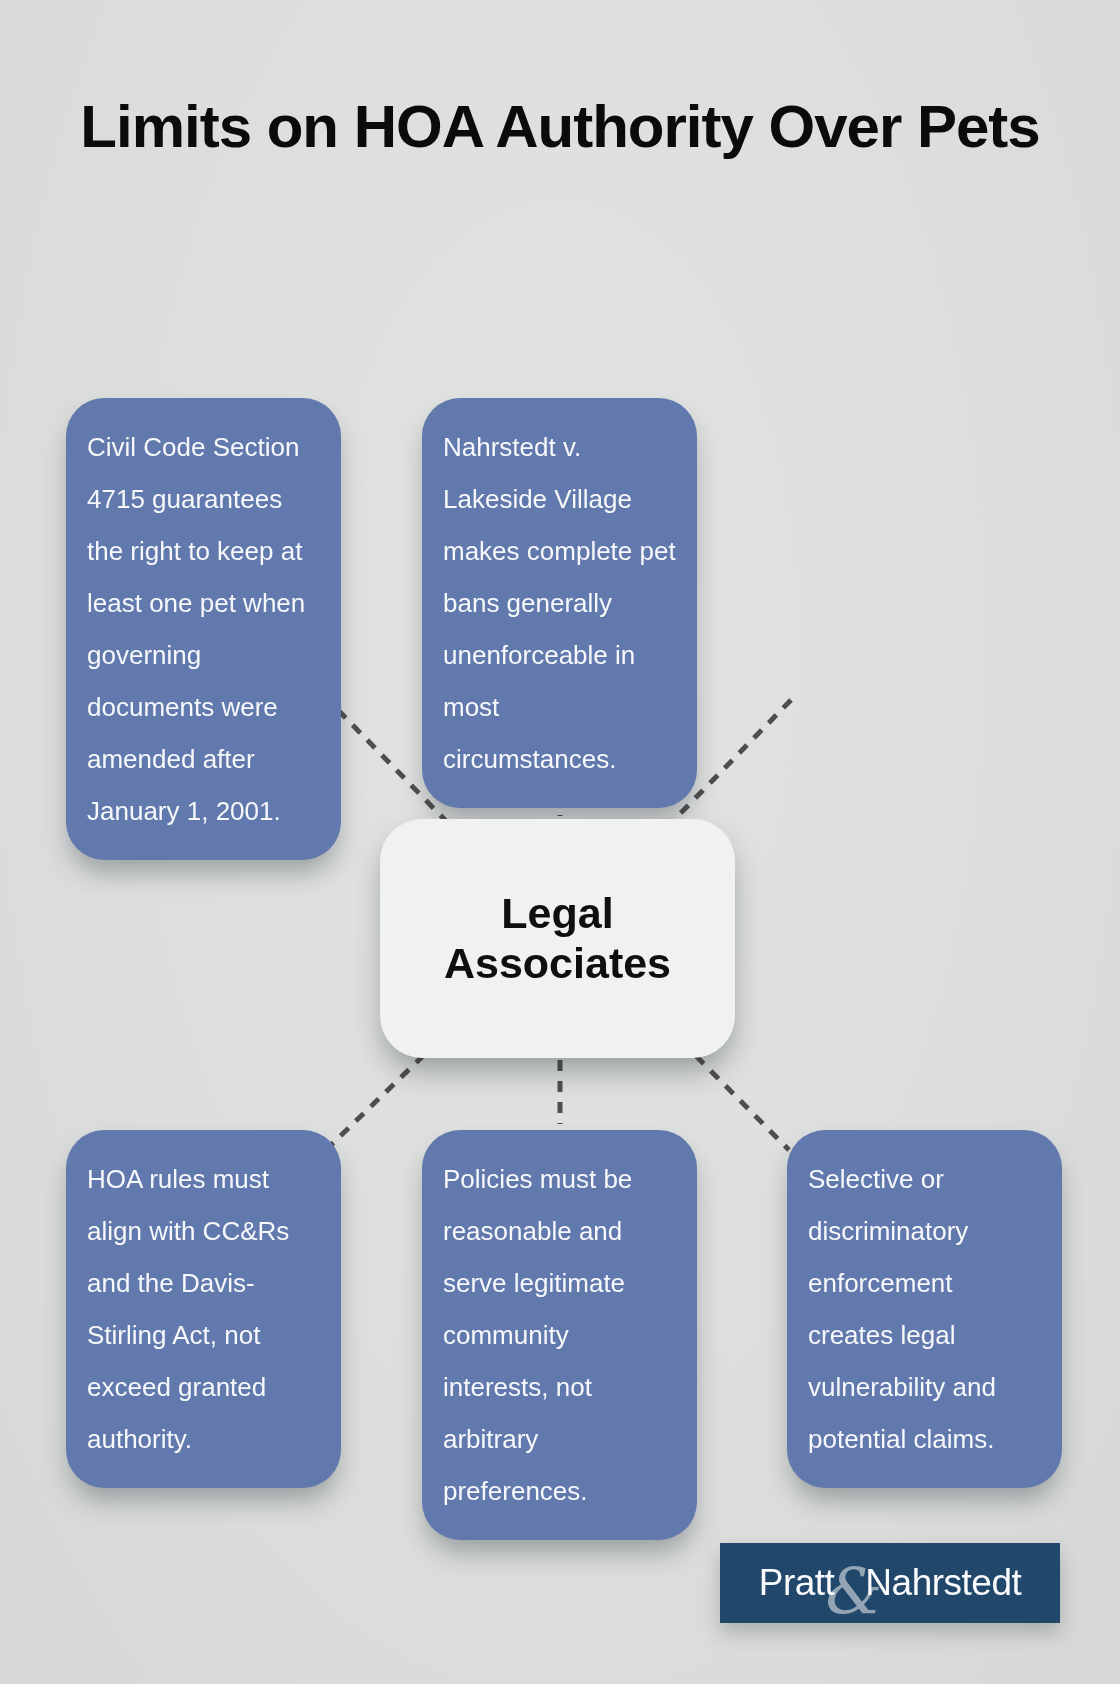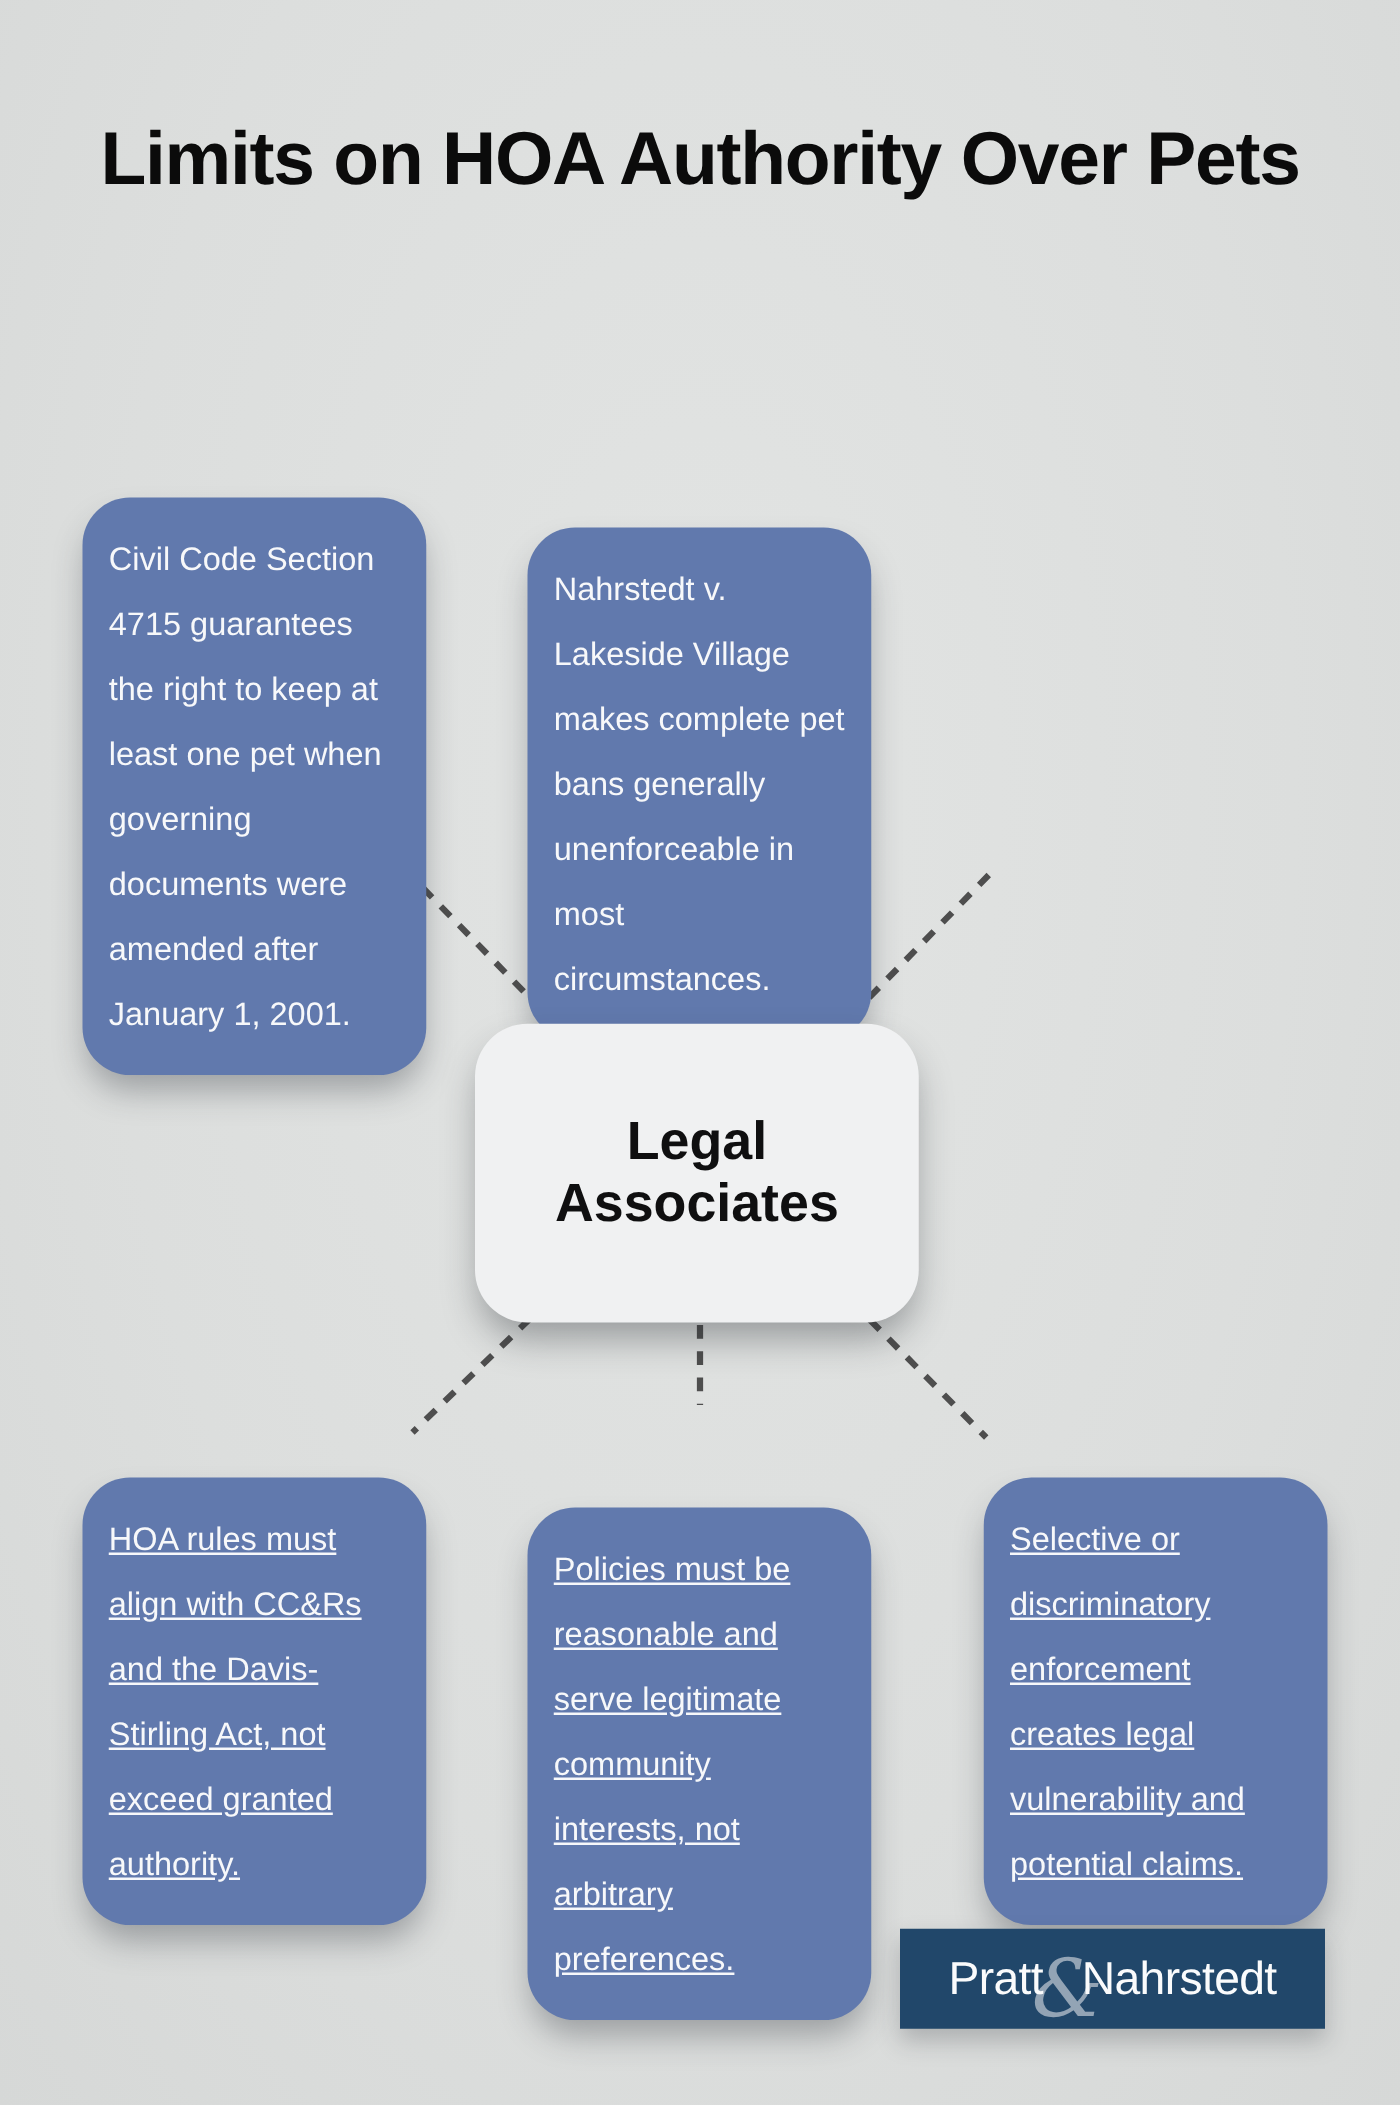--- a/index.html
+++ b/index.html
@@ -46,23 +46,23 @@
     box-sizing: border-box;
     padding: 23px 21px;
     background: #6179ad;
     border-radius: 38px;
     color: #f7f8fa;
     font-size: 26px;
     line-height: 52px;
     box-shadow: 0 16px 26px -4px rgba(50,55,62,0.38);
   }
   .node-top    { top: 398px; }
-  .node-bottom { top: 1182px; text-decoration: underline; }
+  .node-bottom { top: 1130px; }
   .col-left    { left: 66px; }
-  .col-center  { left: 422px; margin-top: 24px; }
+  .col-center  { left: 422px; }
   .col-right   { left: 787px; }
   .center-node {
     position: absolute;
     left: 380px;
     top: 819px;
     width: 355px;
     height: 239px;
     background: #f0f1f2;
     border-radius: 42px;
     box-shadow: 0 16px 30px -4px rgba(40,44,50,0.40);

